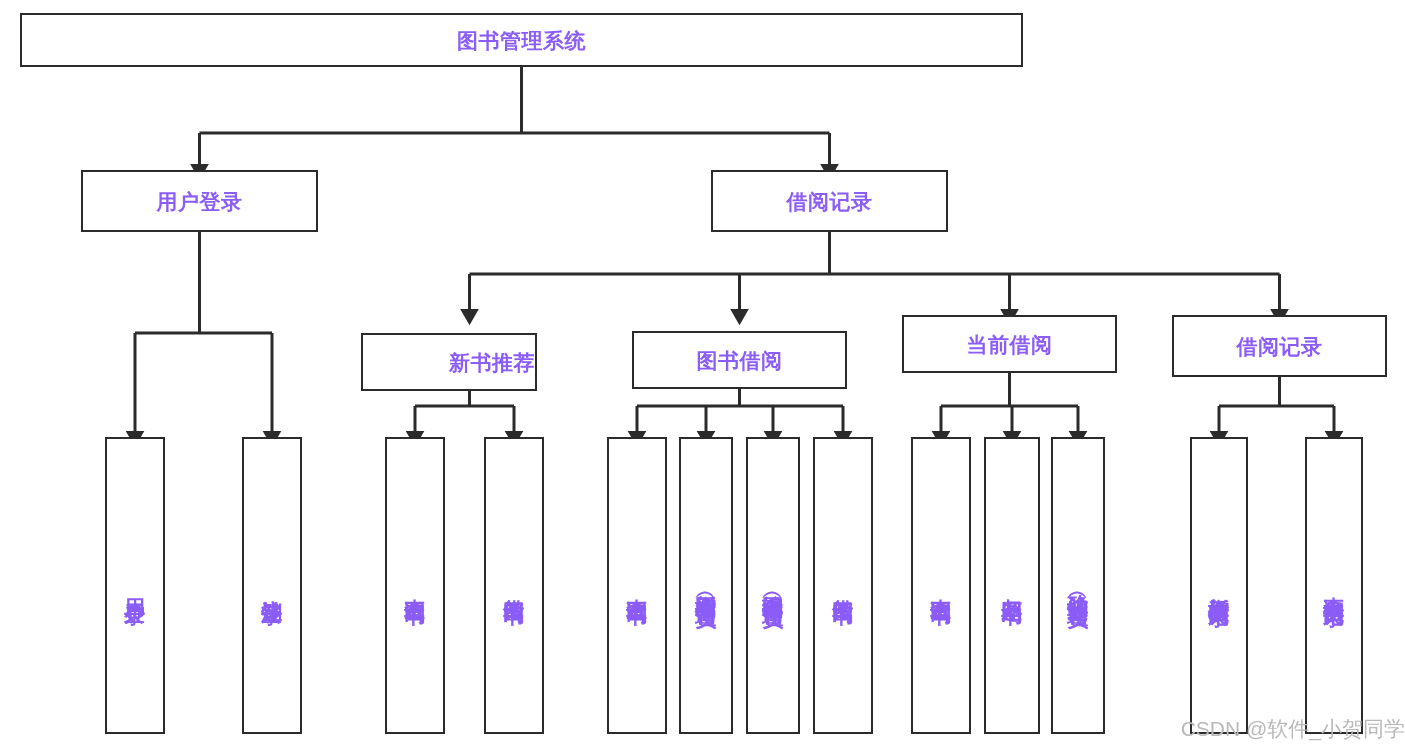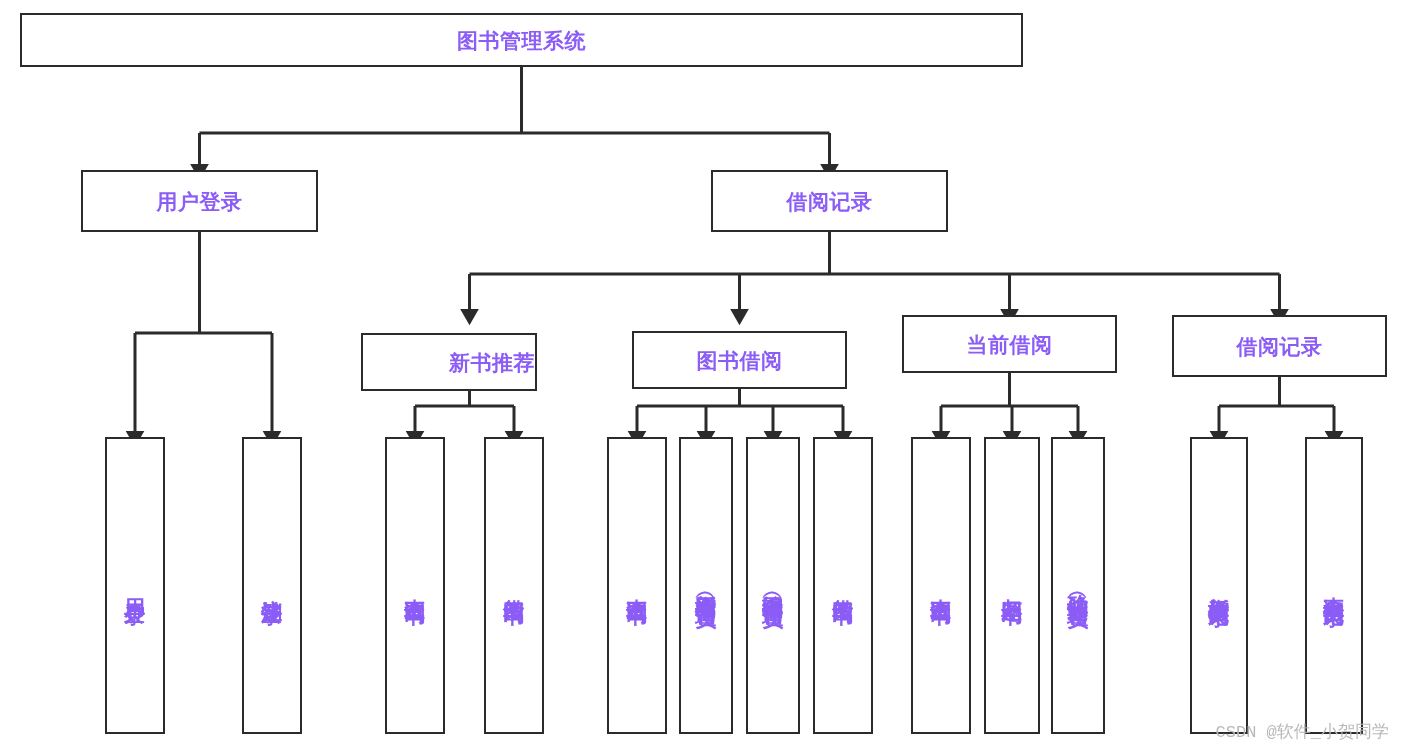--- a/index.html
+++ b/index.html
@@ -51,27 +51,27 @@
   .node.vert .label {
     writing-mode: vertical-rl;
     text-orientation: upright;
     font-size: 21px;
     line-height: 1.12;
     letter-spacing: 2px;
     text-align: center;
   }
   #watermark {
     position: absolute;
-    right: 16px;
+    right: 0;
     bottom: 4px;
-    font-size: 17px;
+    font-size: 21px;
     color: #b9b9b9;
     z-index: 5;
     white-space: nowrap;
-    font-family: Liberation Mono, monospace;
+    font-family: Liberation Sans, sans-serif;
   }
 </style>
 </head>
 <body>
 
 <div id="canvas">
   <svg class="links" id="links-layer" viewBox="0 0 1405 747" xmlns="http://www.w3.org/2000/svg">
     <defs>
       <marker id="arrowhead" markerWidth="9" markerHeight="9" refX="1.5" refY="3.2" orient="auto" markerUnits="strokeWidth">
         <path d="M0,0 L0,6.4 L5.6,3.2 z" fill="#2b2b2b"></path>

